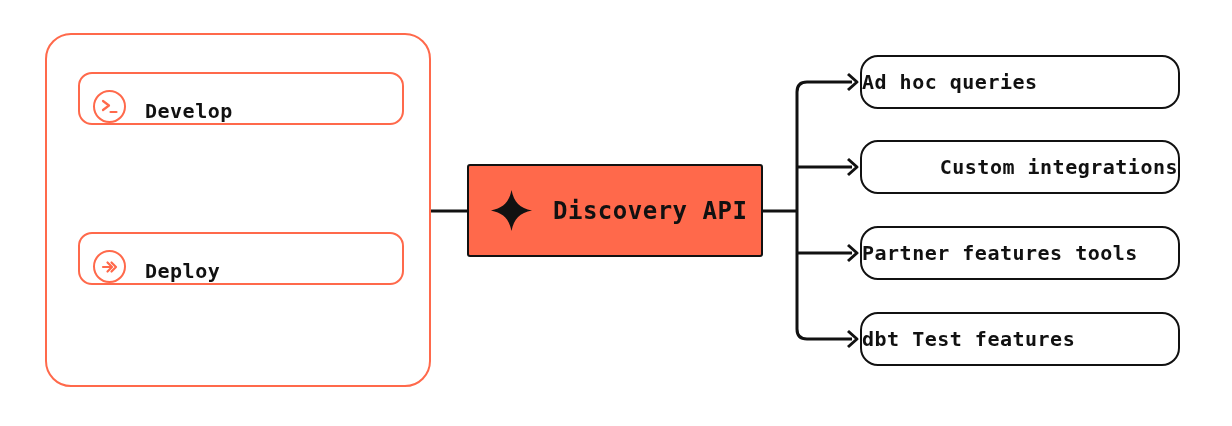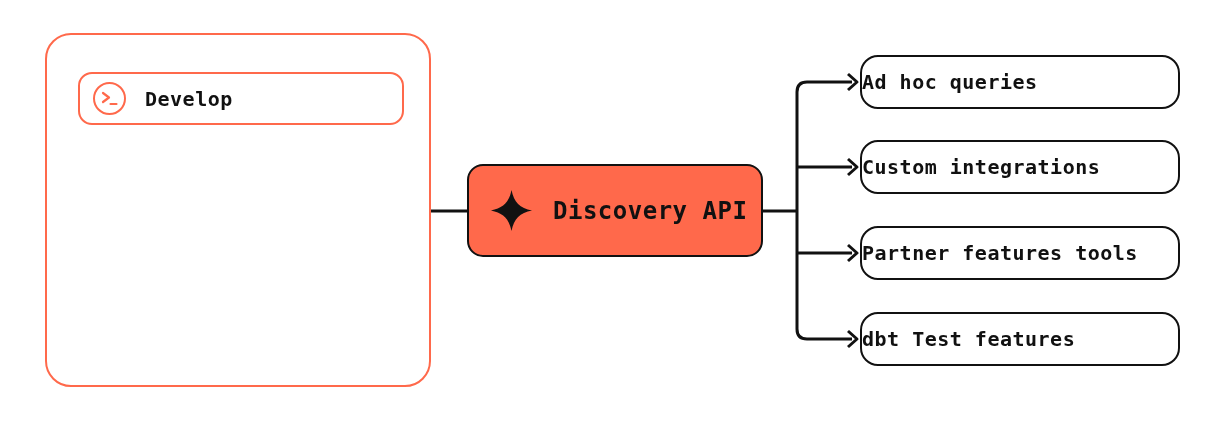--- a/index.html
+++ b/index.html
@@ -15,21 +15,21 @@
   .connectors { position:absolute; left:0; top:0; width:1232px; height:426px; pointer-events:none; }
 
   
   .left-panel {
     position:absolute; left:45px; top:33px; width:386px; height:354px;
     border:2.5px solid #FF694B; border-radius:26px; background:#ffffff;
   }
   .stage-btn {
     position:absolute; left:31px; width:326px; height:53px;
     border:2.5px solid #FF694B; border-radius:14px; background:#ffffff;
-    display:flex; align-items:center; gap:19px; padding-left:13px;
+    display:flex; align-items:flex-end; gap:19px; padding-left:13px;
   }
   .stage-btn.b0 { top:37px; }
   .stage-btn.b1 { top:117px; }
   .stage-btn.b2 { top:197px; }
   .icon-circle {
     width:33px; height:33px; flex:0 0 33px;
     border:2.5px solid #FF694B; border-radius:50%;
     display:flex; align-items:center; justify-content:center;
   }
   .stage-label { font-size:20px; font-weight:700; color:#111111; letter-spacing:.5px; }
@@ -49,33 +49,33 @@
     color:#262A38; margin-left:9px; letter-spacing:-0.5px;
   }
   .logo-tm {
     font-family:"Liberation Sans", sans-serif; font-size:11px; color:#262A38;
     align-self:flex-end; margin-bottom:9px; margin-left:2px;
   }
 
   
   .center-node {
     position:absolute; left:467px; top:164px; width:296px; height:93px;
-    background:#FF694B; border:2.5px solid #111111; border-radius:16px;
+    background:#FF694B; border:2.5px solid #111111; border-radius:3px;
     display:flex; align-items:center; padding-left:21px; gap:20px;
   }
   .center-label { font-size:24px; font-weight:700; color:#111111; letter-spacing:.5px; }
 
   
   .out-box {
     position:absolute; left:860px; width:320px; height:54px;
     background:#ffffff; border:2.5px solid #111111; border-radius:18px;
     display:flex; align-items:center; 
   }
   .out-box.o0 { top:55px; }
-  .out-box.o1 { top:140px; }
+  .out-box.o1 { top:140px;justify-content:flex-end; }
   .out-box.o2 { top:226px; }
   .out-box.o3 { top:312px; }
   .out-label { font-size:20px; font-weight:700; color:#111111; letter-spacing:.5px; }
 </style>
 </head>
 <body>
 
 <div class="canvas">
 
   <svg class="connectors" viewBox="0 0 1232 426" xmlns="http://www.w3.org/2000/svg">
@@ -105,20 +105,30 @@
       <span class="icon-circle">
         <svg width="17" height="15" viewBox="0 0 17 15">
           <path d="M2 2 L8 6.5 L2 11" stroke="#FF694B" stroke-width="2.2" fill="none" stroke-linecap="round" stroke-linejoin="round"></path>
           <path d="M9.5 13 H15.5" stroke="#FF694B" stroke-width="2.2" stroke-linecap="round"></path>
         </svg>
       </span>
       <span class="stage-label">Develop</span>
     </div>
 
 
+    <div class="stage-btn b2">
+      <span class="icon-circle">
+        <svg width="17" height="14" viewBox="0 0 17 14">
+          <path d="M2 7 H10" stroke="#FF694B" stroke-width="2.2" stroke-linecap="round"></path>
+          <path d="M6.5 2.5 L11 7 L6.5 11.5" stroke="#FF694B" stroke-width="2.2" fill="none" stroke-linecap="round" stroke-linejoin="round"></path>
+          <path d="M10.5 2.5 L15 7 L10.5 11.5" stroke="#FF694B" stroke-width="2.2" fill="none" stroke-linecap="round" stroke-linejoin="round"></path>
+        </svg>
+      </span>
+      <span class="stage-label">Deploy</span>
+    </div>
 
   </div>
 
   <div class="center-node">
     <svg width="43" height="43" viewBox="0 0 44 44">
       <path d="M22 1 C24.5 13.5 30.5 19.5 43 22 C30.5 24.5 24.5 30.5 22 43 C19.5 30.5 13.5 24.5 1 22 C13.5 19.5 19.5 13.5 22 1 Z" fill="#111111"></path>
     </svg>
     <span class="center-label">Discovery API</span>
   </div>
 

